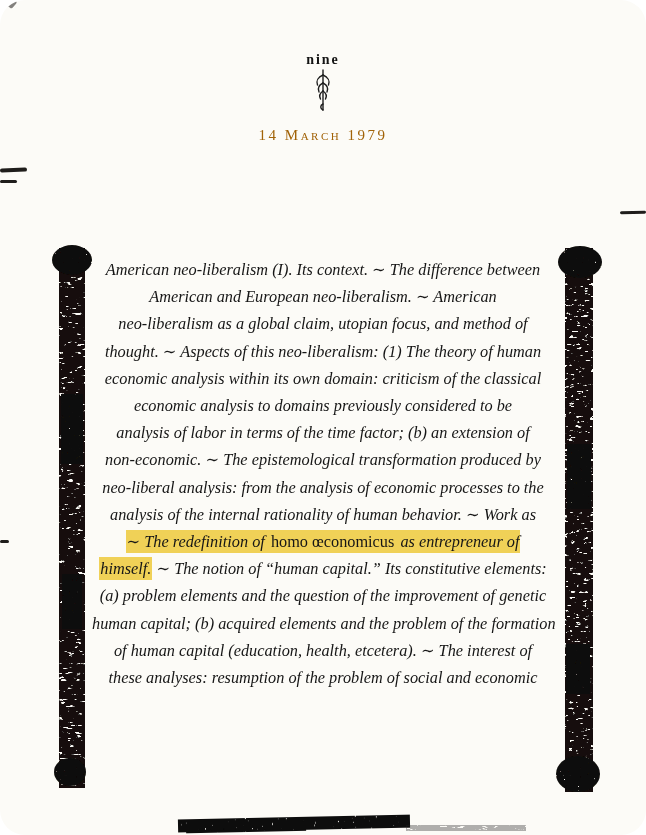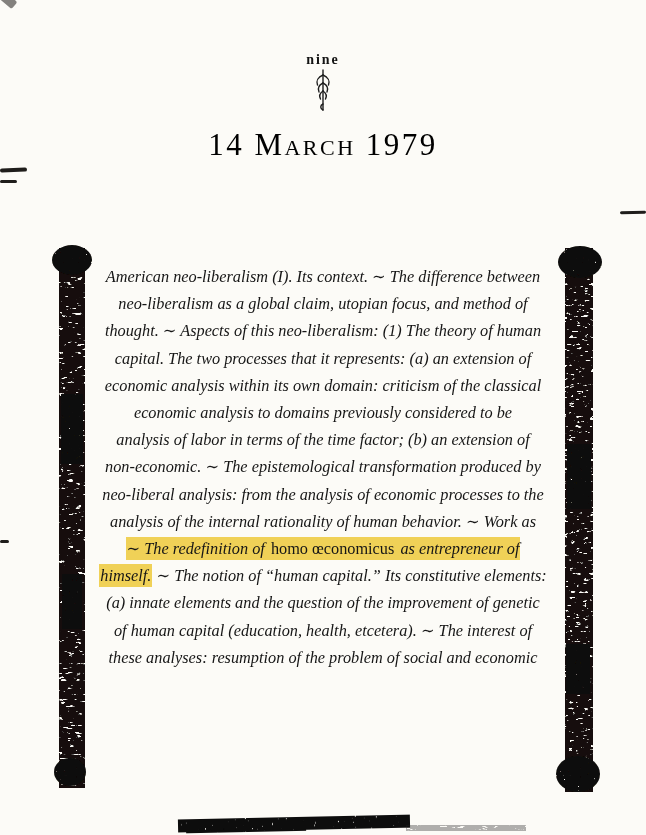--- a/index.html
+++ b/index.html
@@ -5,35 +5,36 @@
 <style>
   html,body{margin:0;padding:0;background:#ffffff;}
   .page{
     position:relative;
     width:646px;height:835px;
     margin:0 auto;
     background:#fcfbf7;
     overflow:hidden;
     font-family:"Liberation Serif","DejaVu Serif",serif;
     color:#1a1a1a;
+    border-radius:25px;
   }
   
   .ornament{position:absolute;top:52px;left:0;width:100%;text-align:center;}
   .ornament-word{font-size:14px;font-weight:700;letter-spacing:2px;color:#141414;}
   .flourish{display:block;margin:1px auto 0;}
   
   .date-title{
     position:absolute;top:127px;left:0;width:100%;
     text-align:center;
     font-variant:small-caps;
-    font-size:31px;letter-spacing:2.5px;color:#000000;
+    font-size:15px;letter-spacing:2.5px;color:#a16207;
   }
   
   .summary{
-    position:absolute;top:263px;left:92px;width:462px;
+    position:absolute;top:256px;left:92px;width:462px;
     text-align:center;
     font-style:italic;
     font-size:16.3px;line-height:27.2px;
     color:#161616;
   }
   .line{white-space:nowrap;}
   .hl{background:var(--hl,#f0d157);padding:2px 1px;}
   .roman{font-style:normal;}
   
   .strip{position:absolute;}
@@ -103,32 +104,33 @@
   <svg class="strip strip-right" width="52" height="556" viewBox="0 0 52 556">
     <rect x="11" y="4" width="28" height="544" fill="#14100d" filter="url(#g2)"></rect>
     <ellipse cx="26" cy="18" rx="22" ry="16" fill="#0d0b09" filter="url(#g3)"></ellipse>
     <rect x="13" y="200" width="24" height="65" fill="#0d0b09" filter="url(#g3)"></rect>
     <rect x="12" y="400" width="24" height="50" fill="#0d0b09" filter="url(#g3)"></rect>
     <ellipse cx="24" cy="530" rx="22" ry="18" fill="#0d0b09" filter="url(#g3)"></ellipse>
   </svg>
 
   <div class="summary">
       <div class="line"><span>American neo-liberalism (I). Its context. ∼ The difference between</span></div>
+      <div class="line"><span>American and European neo-liberalism. ∼ American</span></div>
       <div class="line"><span>neo-liberalism as a global claim, utopian focus, and method of</span></div>
       <div class="line"><span>thought. ∼ Aspects of this neo-liberalism: (1) The theory of human</span></div>
-      <div class="line"><span>capital. The two processes that it represents: (a) an extension of</span></div>
       <div class="line"><span>economic analysis within its own domain: criticism of the classical</span></div>
       <div class="line"><span>economic analysis to domains previously considered to be</span></div>
       <div class="line"><span>analysis of labor in terms of the time factor; (b) an extension of</span></div>
       <div class="line"><span>non-economic. ∼ The epistemological transformation produced by</span></div>
       <div class="line"><span>neo-liberal analysis: from the analysis of economic processes to the</span></div>
       <div class="line"><span>analysis of the internal rationality of human behavior. ∼ Work as</span></div>
       <div class="line"><span class="hl">∼ The redefinition of </span><span class="hl roman">homo œconomicus</span><span class="hl"> as entrepreneur of</span></div>
       <div class="line"><span class="hl">himself.</span><span> ∼ The notion of “human capital.” Its constitutive elements:</span></div>
-      <div class="line"><span>(a) innate elements and the question of the improvement of genetic</span></div>
+      <div class="line"><span>(a) problem elements and the question of the improvement of genetic</span></div>
+      <div class="line"><span>human capital; (b) acquired elements and the problem of the formation</span></div>
       <div class="line"><span>of human capital (education, health, etcetera). ∼ The interest of</span></div>
       <div class="line"><span>these analyses: resumption of the problem of social and economic</span></div>
     </div>
 
   <div class="artifact a1"></div>
   <div class="artifact a2"></div>
   <div class="artifact a3"></div>
   <div class="artifact a4"></div>
   <div class="artifact a5"></div>
 

